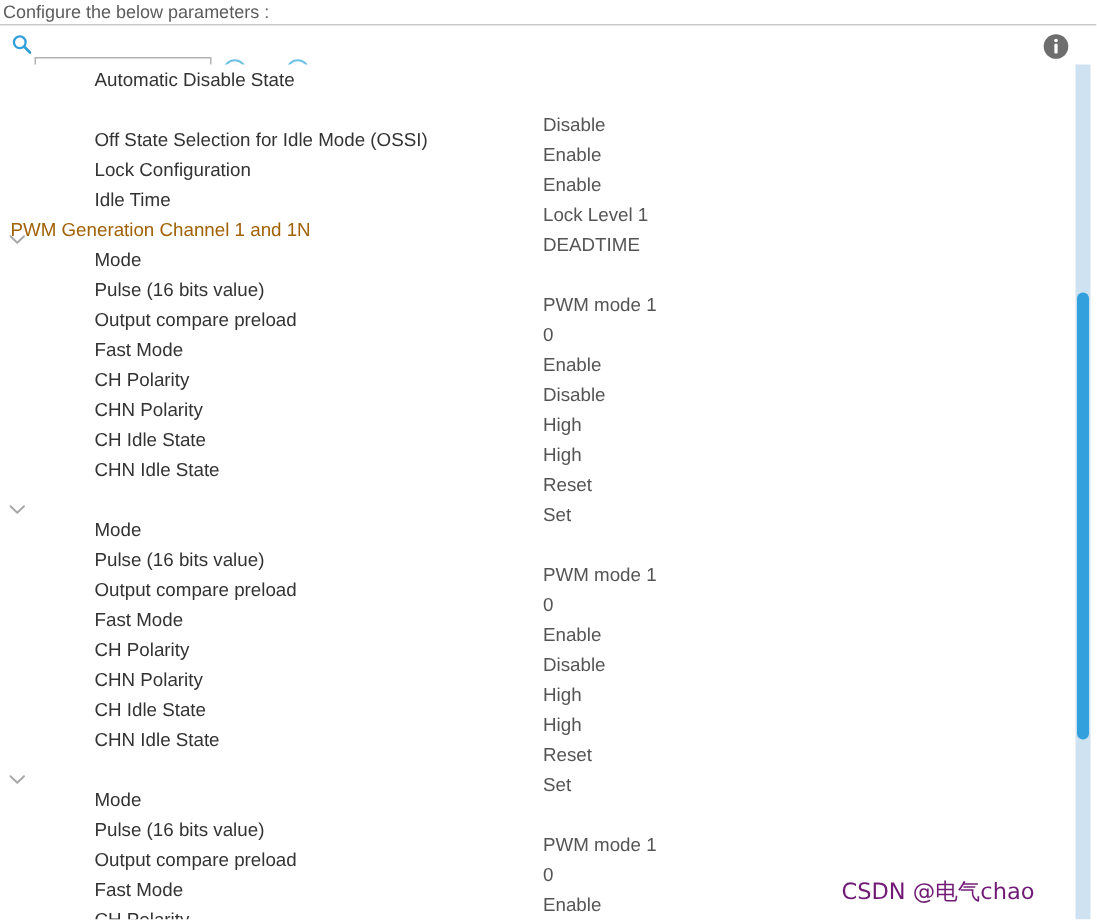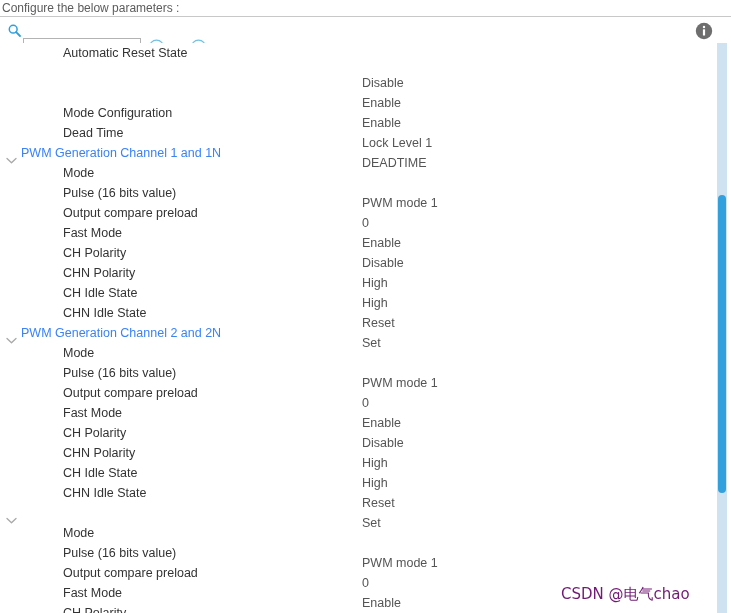--- a/index.html
+++ b/index.html
@@ -134,22 +134,22 @@
 
   
   .row.group .chev {
     position: absolute;
     left: 6px;
     top: 7px;
     width: 11px;
     height: 7px;
   }
   .row.group .label {
-    left: 21px;
-    color: #3b82f6;
+    left: 7px;
+    color: #a16207;
   }
 
   
   .row.param .label {
     left: 63px;
   }
 
   
   .scrollbar-track {
     position: absolute;
@@ -227,35 +227,36 @@
     <svg width="18" height="18" viewBox="0 0 18 18">
       <circle cx="9" cy="9" r="8.2" fill="#6e6e6e"></circle>
       <circle cx="9" cy="5" r="1.2" fill="#ffffff"></circle>
       <rect x="7.9" y="7.2" width="2.2" height="6.4" rx="0.6" fill="#ffffff"></rect>
     </svg>
   </span>
 
   <div class="viewport">
     <div class="rows" id="rows-container">
         <div class="row param">
-          <span class="label">Automatic Reset State</span>
+          <span class="label">Automatic Disable State</span>
           <span class="value">Disable</span>
         </div>
         <div class="row param">
           <span class="value">Enable</span>
         </div>
         <div class="row param">
-          <span class="value">Enable</span>
-        </div>
-        <div class="row param">
-          <span class="label">Mode Configuration</span>
+          <span class="label">Off State Selection for Idle Mode (OSSI)</span>
+          <span class="value">Enable</span>
+        </div>
+        <div class="row param">
+          <span class="label">Lock Configuration</span>
           <span class="value">Lock Level 1</span>
         </div>
         <div class="row param">
-          <span class="label">Dead Time</span>
+          <span class="label">Idle Time</span>
           <span class="value">DEADTIME</span>
         </div>
         <div class="row group">
           <span class="chev"><svg width="11" height="7" viewBox="0 0 11 7">
               <polyline points="1,1.5 5.5,5.8 10,1.5" fill="none" stroke="#a8a8a8" stroke-width="1.3" stroke-linecap="round" stroke-linejoin="round"></polyline>
             </svg></span>
           <span class="label">PWM Generation Channel 1 and 1N</span>
         </div>
         <div class="row param">
           <span class="label">Mode</span>
@@ -286,21 +287,20 @@
           <span class="value">Reset</span>
         </div>
         <div class="row param">
           <span class="label">CHN Idle State</span>
           <span class="value">Set</span>
         </div>
         <div class="row group">
           <span class="chev"><svg width="11" height="7" viewBox="0 0 11 7">
               <polyline points="1,1.5 5.5,5.8 10,1.5" fill="none" stroke="#a8a8a8" stroke-width="1.3" stroke-linecap="round" stroke-linejoin="round"></polyline>
             </svg></span>
-          <span class="label">PWM Generation Channel 2 and 2N</span>
         </div>
         <div class="row param">
           <span class="label">Mode</span>
           <span class="value">PWM mode 1</span>
         </div>
         <div class="row param">
           <span class="label">Pulse (16 bits value)</span>
           <span class="value">0</span>
         </div>
         <div class="row param">

